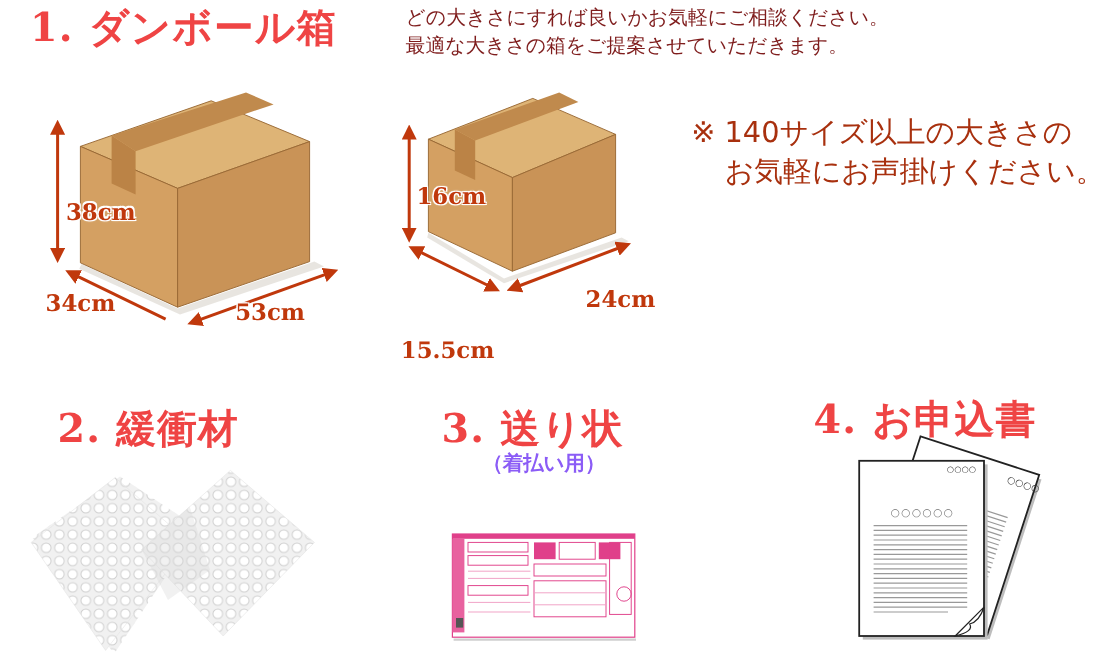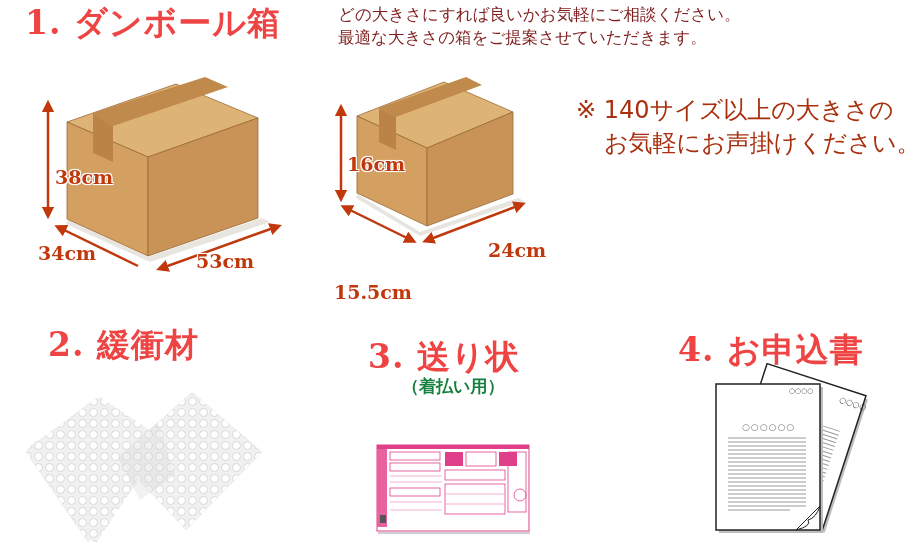--- a/index.html
+++ b/index.html
@@ -1,18 +1,18 @@
 <!DOCTYPE html>
 <html><head>
 <meta charset="utf-8">
 <style>
   html, body { margin:0; padding:0; background:#ffffff; }
   body { width:923px; height:555px; position:relative; overflow:hidden; font-family:"DejaVu Sans", sans-serif; }
   .sec-title { position:absolute; color:#ef4444; font-family:"DejaVu Serif", serif; font-weight:bold; font-size:33px; letter-spacing:1px; white-space:nowrap; line-height:1; }
-  .sec-sub { position:absolute; color:#15803d; font-family:"DejaVu Serif", serif; font-weight:bold; font-size:17px; white-space:nowrap; }
+  .sec-sub { position:absolute; color:#8b5cf6; font-family:"DejaVu Serif", serif; font-weight:bold; font-size:17px; white-space:nowrap; }
   .desc { position:absolute; left:338px; font-size:16.5px; color:#7f1d1d; white-space:nowrap; line-height:22px; }
   .dim { position:absolute; color:#c0380c; font-family:"DejaVu Serif", serif; font-weight:bold; font-size:19px; white-space:nowrap;
          text-shadow: 0 0 2px #fff, 0 0 2px #fff, 1px 1px 0 #fff, -1px -1px 0 #fff, 1px -1px 0 #fff, -1px 1px 0 #fff; }
   .note { position:absolute; left:576px; top:94px; color:#a8300e; font-size:24px; line-height:32.5px; white-space:nowrap; }
   .note .line { display:block; }
   .note .indent { padding-left:28px; }
   svg { position:absolute; overflow:visible; }
 </style>
 </head>
 <body>
@@ -67,21 +67,21 @@
 </svg>
 <div class="dim" style="left:347px; top:153px;">16cm</div>
 <div class="dim" style="left:334px; top:253px;margin-top:28px;">15.5cm</div>
 <div class="dim" style="left:488px; top:223px;margin-top:16px;">24cm</div>
 
 <div class="note">
   <span class="line">※ 140サイズ以上の大きさの</span>
   <span class="line indent">お気軽にお声掛けください。</span>
 </div>
 
-<div class="sec-title" style="left:48px; top:328px;text-align:right;">2. 緩衝材</div>
+<div class="sec-title" style="left:48px; top:340px;text-align:right;">2. 緩衝材</div>
 <svg width="923" height="555" style="left:0;top:0;">
   <defs>
     <pattern id="bubbles" width="11" height="11" patternUnits="userSpaceOnUse">
       <rect width="11" height="11" fill="#f1f1f1"></rect>
       <circle cx="5.5" cy="5.5" r="4" fill="#ffffff" stroke="#cfcfcf" stroke-width="0.8"></circle>
     </pattern>
   </defs>
   <polygon points="27,448 100,397 165,440 95,545" fill="url(#bubbles)" transform="rotate(0)"></polygon>
   <polygon points="30,450 102,398 160,455 92,540" fill="url(#bubbles)" opacity="0"></polygon>
   <polygon points="26,452 96,398 158,452 88,542" fill="url(#bubbles)" stroke="#e4e4e4" stroke-width="0.5"></polygon>

